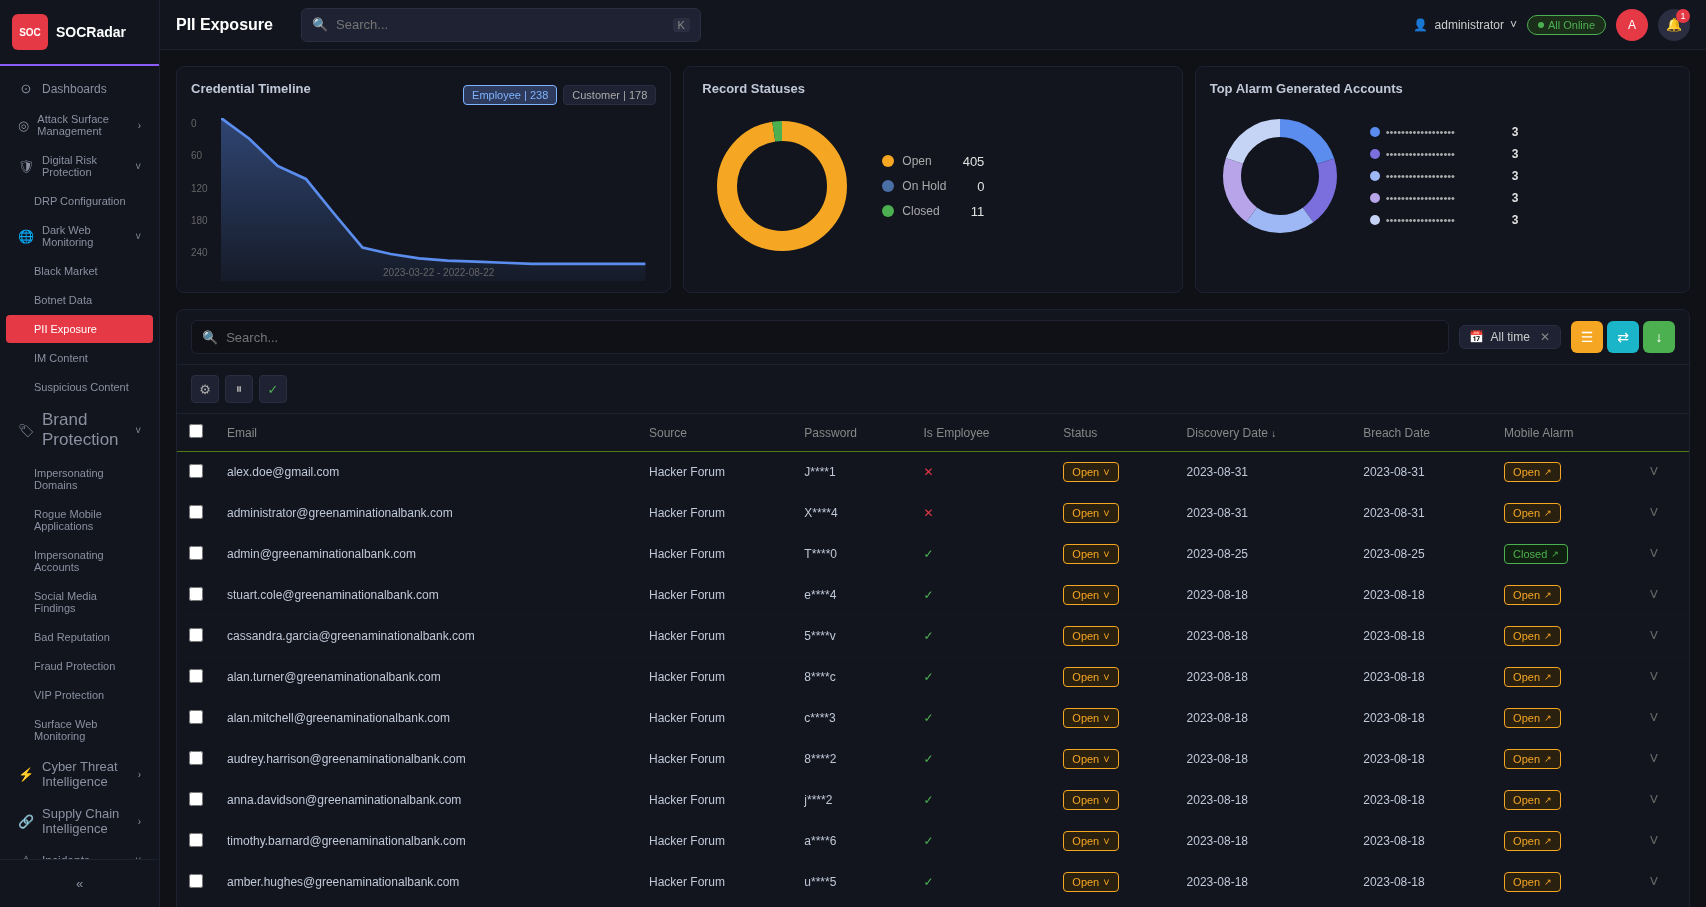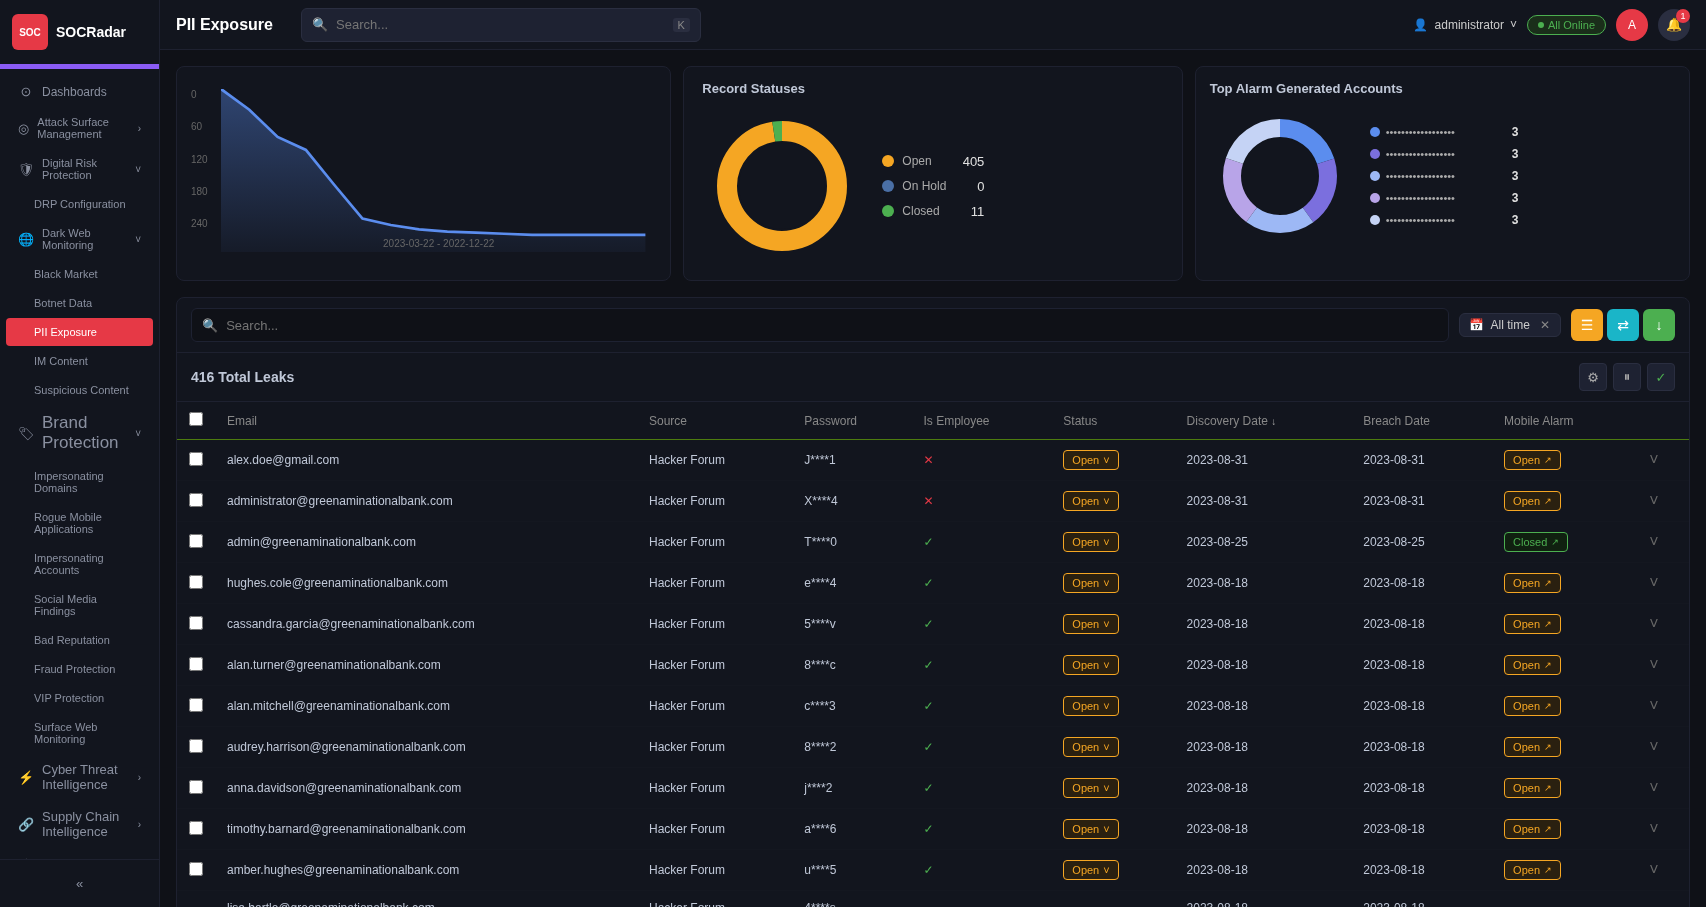--- a/index.html
+++ b/index.html
@@ -1,20 +1,20 @@
 <!DOCTYPE html>
 <html><head>
   <meta charset="utf-8">
   <style>
     * { box-sizing: border-box; margin: 0; padding: 0; }
     body { font-family: -apple-system, BlinkMacSystemFont, 'Segoe UI', sans-serif; background: #0f1117; color: #e0e0e0; font-size: 13px; display: flex; height: 100vh; overflow: hidden; }
 
     
     .sidebar { width: 160px; background: #12151e; display: flex; flex-direction: column; flex-shrink: 0; border-right: 1px solid #1e2130; }
-    .sidebar-logo { padding: 14px 12px; display: flex; align-items: center; gap: 8px; border-bottom: 5px solid #8b5cf6; }
+    .sidebar-logo { padding: 14px 12px; display: flex; align-items: center; gap: 8px; border-bottom: 2px solid #8b5cf6; }
     .logo-box { width: 36px; height: 36px; background: #e63946; border-radius: 6px; display: flex; align-items: center; justify-content: center; font-weight: bold; font-size: 10px; color: white; }
     .logo-text { font-size: 14px; font-weight: bold; color: white; }
     .sidebar-nav { flex: 1; overflow-y: auto; padding: 6px 0; }
     .nav-item { display: flex; align-items: center; gap: 8px; padding: 8px 12px; cursor: pointer; color: #8a90a0; font-size: 12px; border-radius: 4px; margin: 1px 6px; transition: background 0.2s; }
     .nav-item.active { background: #e63946; color: white; }
     .nav-item .nav-icon { width: 16px; text-align: center; font-size: 13px; }
     .nav-item .chevron { margin-left: auto; font-size: 10px; }
     .nav-sub-item { padding-left: 28px; font-size: 11px; }
     .sidebar-bottom { padding: 8px 0; border-top: 1px solid #1e2130; }
     .collapse-btn { display: flex; align-items: center; justify-content: center; padding: 8px; color: #8a90a0; cursor: pointer; }
@@ -227,39 +227,46 @@
         <span style="position:absolute;top:0;right:0;background:#e63946;border-radius:50%;width:14px;height:14px;font-size:9px;display:flex;align-items:center;justify-content:center;color:white;">1</span>
       </div>
     </div>
   </div>
 
   <div class="content">
 
     <div class="charts-row">
 
       <div class="chart-card chart-card-timeline">
+        <div style="display:flex;align-items:center;margin-bottom:10px;">
+          <span class="chart-title">Credential Timeline</span>
+          <div style="margin-left:auto;display:flex;gap:6px;">
+            <div class="tab-btn active">Employee | 238</div>
+            <div class="tab-btn">Customer | 178</div>
+          </div>
+        </div>
         <div class="chart-area">
           <div class="chart-yaxis">
             <span>240</span>
               <span>180</span>
               <span>120</span>
               <span>60</span>
               <span>0</span>
           </div>
           <svg class="chart-svg" viewBox="0 0 400 150" preserveAspectRatio="none">
             <defs>
               <linearGradient id="lineGrad" x1="0" y1="0" x2="0" y2="1">
                 <stop offset="0%" stop-color="#5b8dee" stop-opacity="0.4"></stop>
                 <stop offset="100%" stop-color="#5b8dee" stop-opacity="0.05"></stop>
               </linearGradient>
             </defs>
             <path d="M0,0 L26,19 L52,44 L78,56 L104,88 L130,119 L156,125 L182,129 L208,131 L234,132 L260,133 L286,134 L312,134 L338,134 L364,134 L390,134" stroke="#5b8dee" stroke-width="2.5" fill="none"></path>
             <path d="M0,0 L26,19 L52,44 L78,56 L104,88 L130,119 L156,125 L182,129 L208,131 L234,132 L260,133 L286,134 L312,134 L338,134 L364,134 L390,134 L390,150 L0,150 Z" fill="url(#lineGrad)"></path>
           </svg>
-          <div class="chart-xaxis">2023-03-22 - 2022-12-22</div>
+          <div class="chart-xaxis">2023-03-22 - 2022-08-22</div>
         </div>
       </div>
 
       <div class="chart-card chart-card-statuses">
         <span class="chart-title">Record Statuses</span>
         <div class="donut-container" style="margin-top:10px;">
           <svg class="donut-svg" viewBox="0 0 160 160">
 
             <circle cx="80" cy="80" r="55" fill="none" stroke="#f5a623" stroke-width="20" stroke-dasharray="336.7 8.9" stroke-dashoffset="0" transform="rotate(-90 80 80)"></circle>
             <circle cx="80" cy="80" r="55" fill="none" stroke="#4caf50" stroke-width="20" stroke-dasharray="8.9 336.7" stroke-dashoffset="-336.7" transform="rotate(-90 80 80)"></circle>
@@ -341,21 +348,20 @@
           <span style="color:#888;margin-left:4px;">✕</span>
         </div>
         <div class="filter-btns">
           <button class="filter-btn orange">☰</button>
           <button class="filter-btn teal">⇄</button>
           <button class="filter-btn green">↓</button>
         </div>
       </div>
 
       <div class="table-header-row">
-        <span class="total-leaks">416 Total Leaks</span>
         <div class="header-actions">
           <div class="header-icon-btn">⚙</div>
           <div class="header-icon-btn">⏸</div>
           <div class="header-icon-btn" style="color:#4caf50;">✓</div>
         </div>
       </div>
 
       <table class="data-table">
         <thead>
           <tr>
@@ -403,21 +409,21 @@
     <td>T****0</td>
     <td><span class="check-icon">✓</span></td>
     <td><span class="status-badge badge-open">Open <span>˅</span></span></td>
     <td>2023-08-25</td>
     <td>2023-08-25</td>
     <td><span class="status-badge badge-closed">Closed <span style="font-size:9px;">↗</span></span></td>
     <td><span class="expand-btn chevron-icon">˅</span></td>
   </tr>
             <tr>
     <td class="cb-col"><input type="checkbox" class="checkbox" style=""></td>
-    <td class="email-cell">hughes.cole@greenaminationalbank.com</td>
+    <td class="email-cell">stuart.cole@greenaminationalbank.com</td>
     <td>Hacker Forum</td>
     <td>e****4</td>
     <td><span class="check-icon">✓</span></td>
     <td><span class="status-badge badge-open">Open <span>˅</span></span></td>
     <td>2023-08-18</td>
     <td>2023-08-18</td>
     <td><span class="status-badge badge-open">Open <span style="font-size:9px;">↗</span></span></td>
     <td><span class="expand-btn chevron-icon">˅</span></td>
   </tr>
             <tr>

